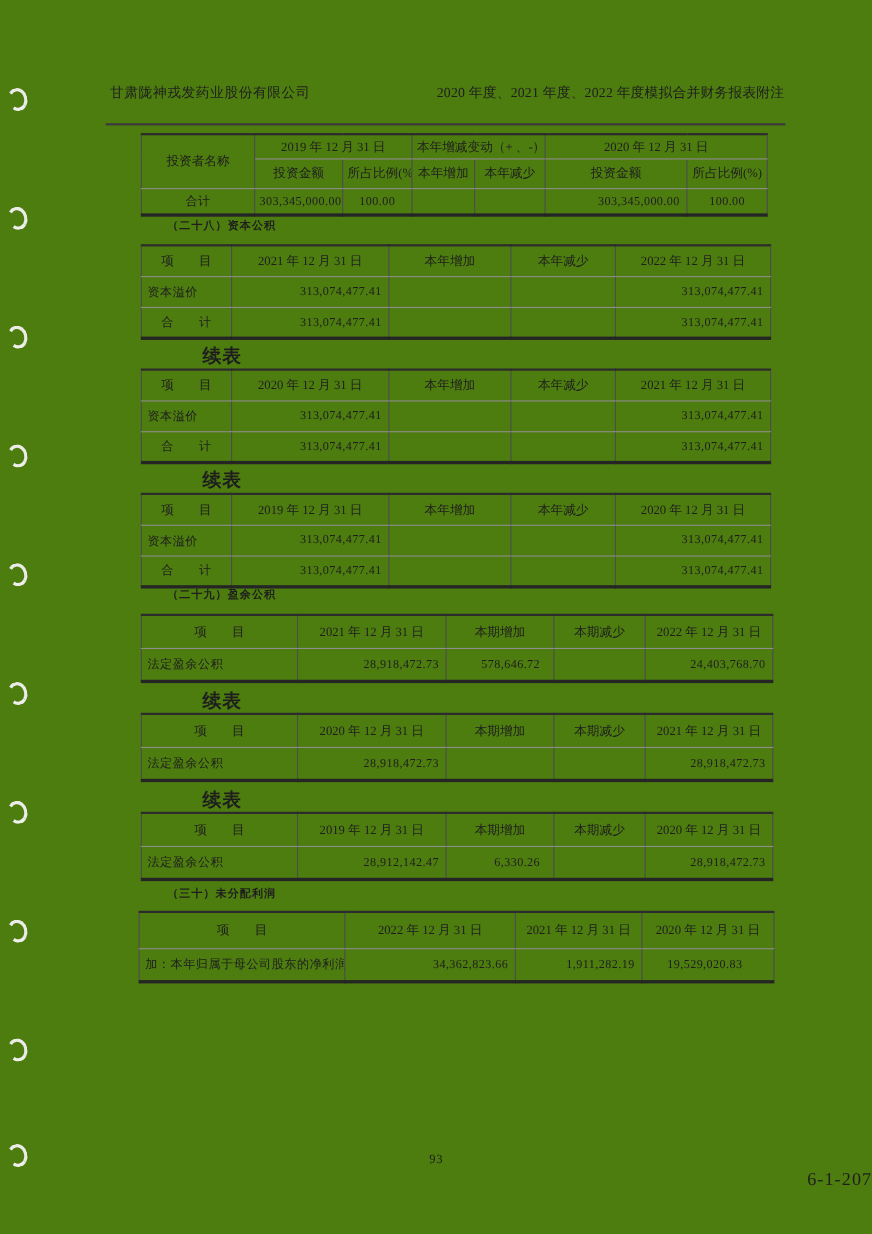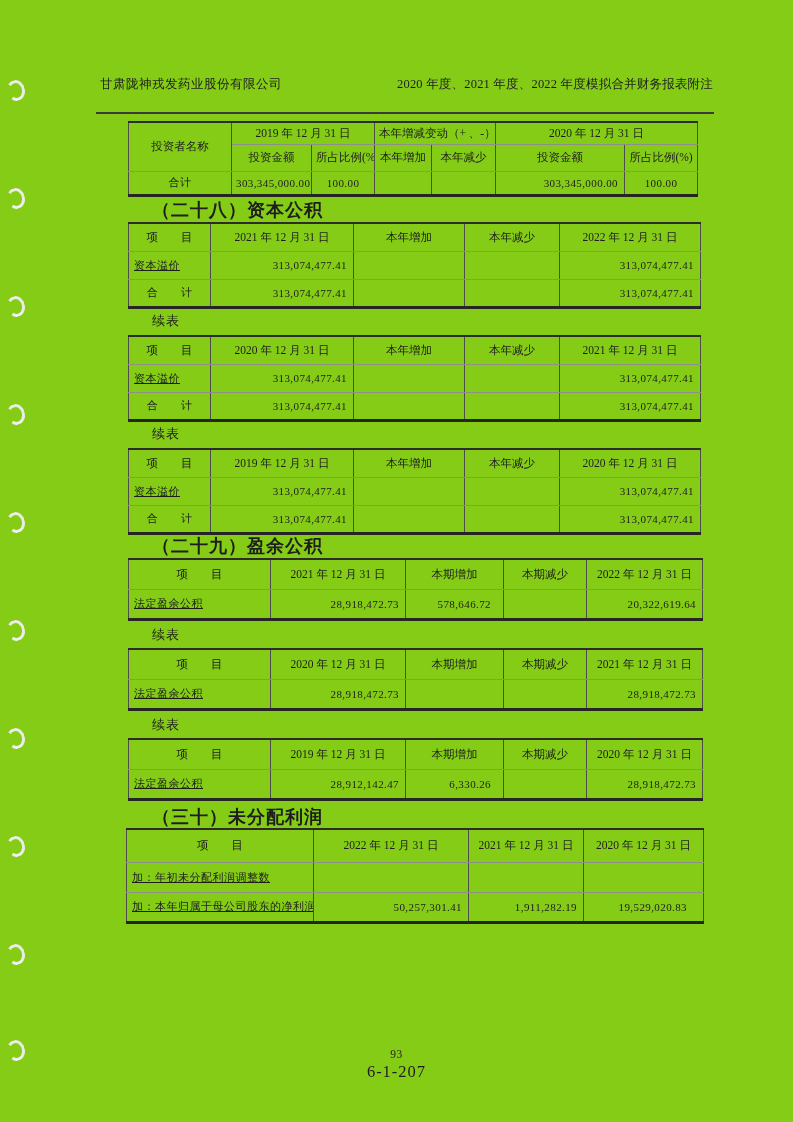--- a/index.html
+++ b/index.html
@@ -6,55 +6,55 @@
   body{
     width:793px;height:1122px;
     background:#f6f6f4;
     font-family:"Liberation Serif","DejaVu Serif",serif;
     color:#1e1e1e;
     position:relative;
     overflow:hidden;
   }
   .page{
     position:absolute;left:0;top:0;width:793px;height:1122px;
-    background:#84cc16;
+    background:#4d7c0f;
   }
   
   .mark{
     position:absolute;left:7px;width:12px;height:15px;
     border:3px solid #ebebe7;border-left-color:transparent;border-bottom-color:#efefec;
     border-radius:50%;transform:rotate(-12deg);
   }
   .hdr-company{position:absolute;left:100px;top:76px;font-size:12.5px;letter-spacing:0.5px;}
   .hdr-title{position:absolute;right:80px;top:76px;font-size:12.5px;letter-spacing:0.2px;}
   .hdr-rule{position:absolute;left:96px;top:112px;width:618px;height:2px;background:#3b3b3b;}
-  .sec-title{position:absolute;font-size:18px;font-weight:bold;letter-spacing:1px;}
-  .cont{position:absolute;font-size:13px;font-weight:normal;letter-spacing:1px;}
+  .sec-title{position:absolute;font-size:10px;font-weight:bold;letter-spacing:1px;}
+  .cont{position:absolute;font-size:17px;font-weight:bold;letter-spacing:1px;margin-left:32px;}
   table{
     position:absolute;
     border-collapse:collapse;table-layout:fixed;
     border-top:2px solid #2c2c2c;
     border-bottom:3px solid #252525;
     font-size:11px;
   }
   th,td{
     border-left:1px solid #4d4d4d;border-right:1px solid #4d4d4d;
     border-top:1px solid #8e8e8c;border-bottom:1px solid #8e8e8c;
     padding:0 4px;overflow:hidden;white-space:nowrap;
     font-weight:normal;
   }
   table tr:first-child th{border-top:none;}
   table tr:last-child td{border-bottom:none;}
   th{text-align:center;font-size:11.5px;}
   .num{text-align:right;padding-right:6px;letter-spacing:0.4px;}
   .ctr{text-align:center;letter-spacing:0.4px;}
-  .lbl{text-align:left;padding-left:5px;letter-spacing:0.5px;text-decoration:underline;}
+  .lbl{text-align:left;padding-left:5px;letter-spacing:0.5px;}
   .lbl-ind{padding-left:42px;}
   .footer-page{position:absolute;left:0;top:1048px;width:793px;text-align:center;font-size:11.5px;letter-spacing:0.5px;}
-  .footer-code{position:absolute;left:0;top:1062px;width:793px;text-align:center;font-size:16.5px;letter-spacing:1px;font-family:Liberation Serif, serif;}
+  .footer-code{position:absolute;left:0;top:1062px;width:793px;text-align:right;font-size:16.5px;letter-spacing:1px;font-family:Liberation Serif, serif;}
 </style>
 </head>
 <body>
 
 <div class="page">
 
   <div class="mark" style="top:80px"></div>
   <div class="mark" style="top:188px"></div>
   <div class="mark" style="top:296px"></div>
   <div class="mark" style="top:404px"></div>
@@ -227,21 +227,21 @@
       <th>2021 年 12 月 31 日</th>
       <th>本期增加</th>
       <th>本期减少</th>
       <th>2022 年 12 月 31 日</th>
     </tr>
     <tr style="height:30px">
       <td class="lbl">法定盈余公积</td>
       <td class="num">28,918,472.73</td>
       <td class="num" style="padding-right:12px">578,646.72</td>
       <td class="num"></td>
-      <td class="num">20,322,619.64</td>
+      <td class="num">24,403,768.70</td>
     </tr>
   </tbody>
     </table>
 
   <div class="cont" style="left:152px;top:626px">续表</div>
 
   <table style="left:128px;top:648px;width:574px">
     <colgroup>
         <col style="width:142px">
         <col style="width:135px">
@@ -305,30 +305,24 @@
         <col style="width:120px">
       </colgroup>
     <tbody>
         <tr style="height:33px">
       <th>项　　目</th>
       <th>2022 年 12 月 31 日</th>
       <th>2021 年 12 月 31 日</th>
       <th>2020 年 12 月 31 日</th>
     </tr>
     <tr style="height:30px">
-      <td class="lbl">加：年初未分配利润调整数</td>
-      <td class="num"></td>
-      <td class="num"></td>
-      <td class="num"></td>
-    </tr>
-    <tr style="height:30px">
       <td class="lbl">加：本年归属于母公司股东的净利润</td>
-      <td class="num">50,257,301.41</td>
+      <td class="num">34,362,823.66</td>
       <td class="num">1,911,282.19</td>
-      <td class="num" style="padding-right:16px">19,529,020.83</td>
+      <td class="num" style="padding-right:28px">19,529,020.83</td>
     </tr>
   </tbody>
     </table>
 
   <div class="footer-page">93</div>
   <div class="footer-code">6-1-207</div>
 
 </div>
 
 </body></html>

